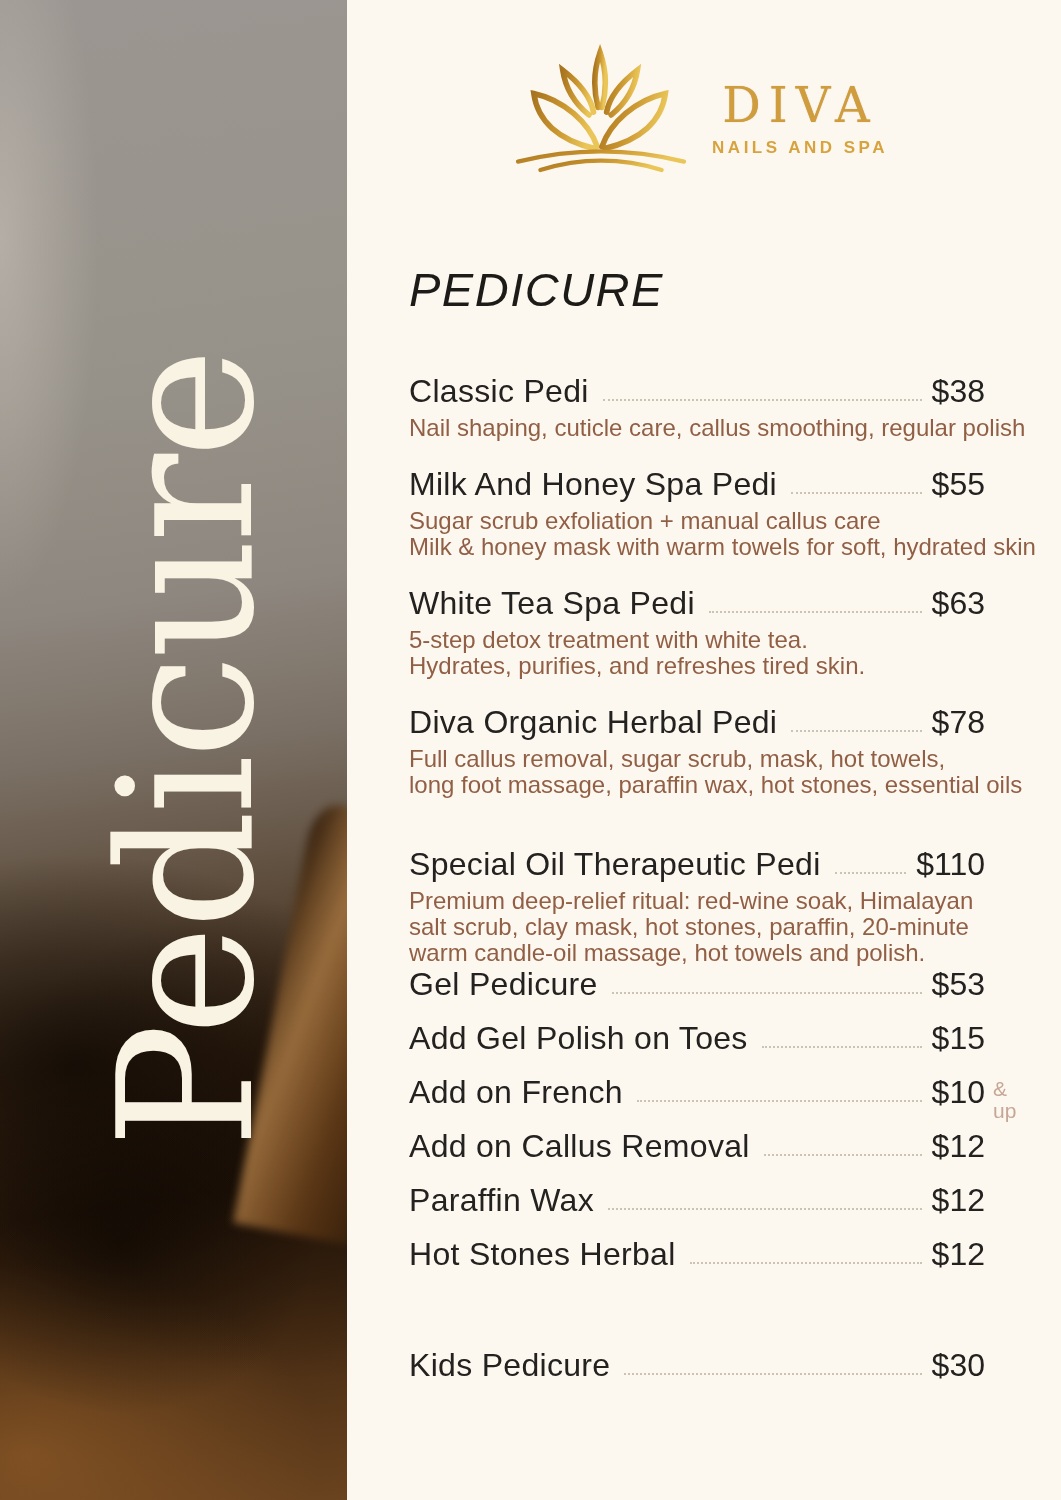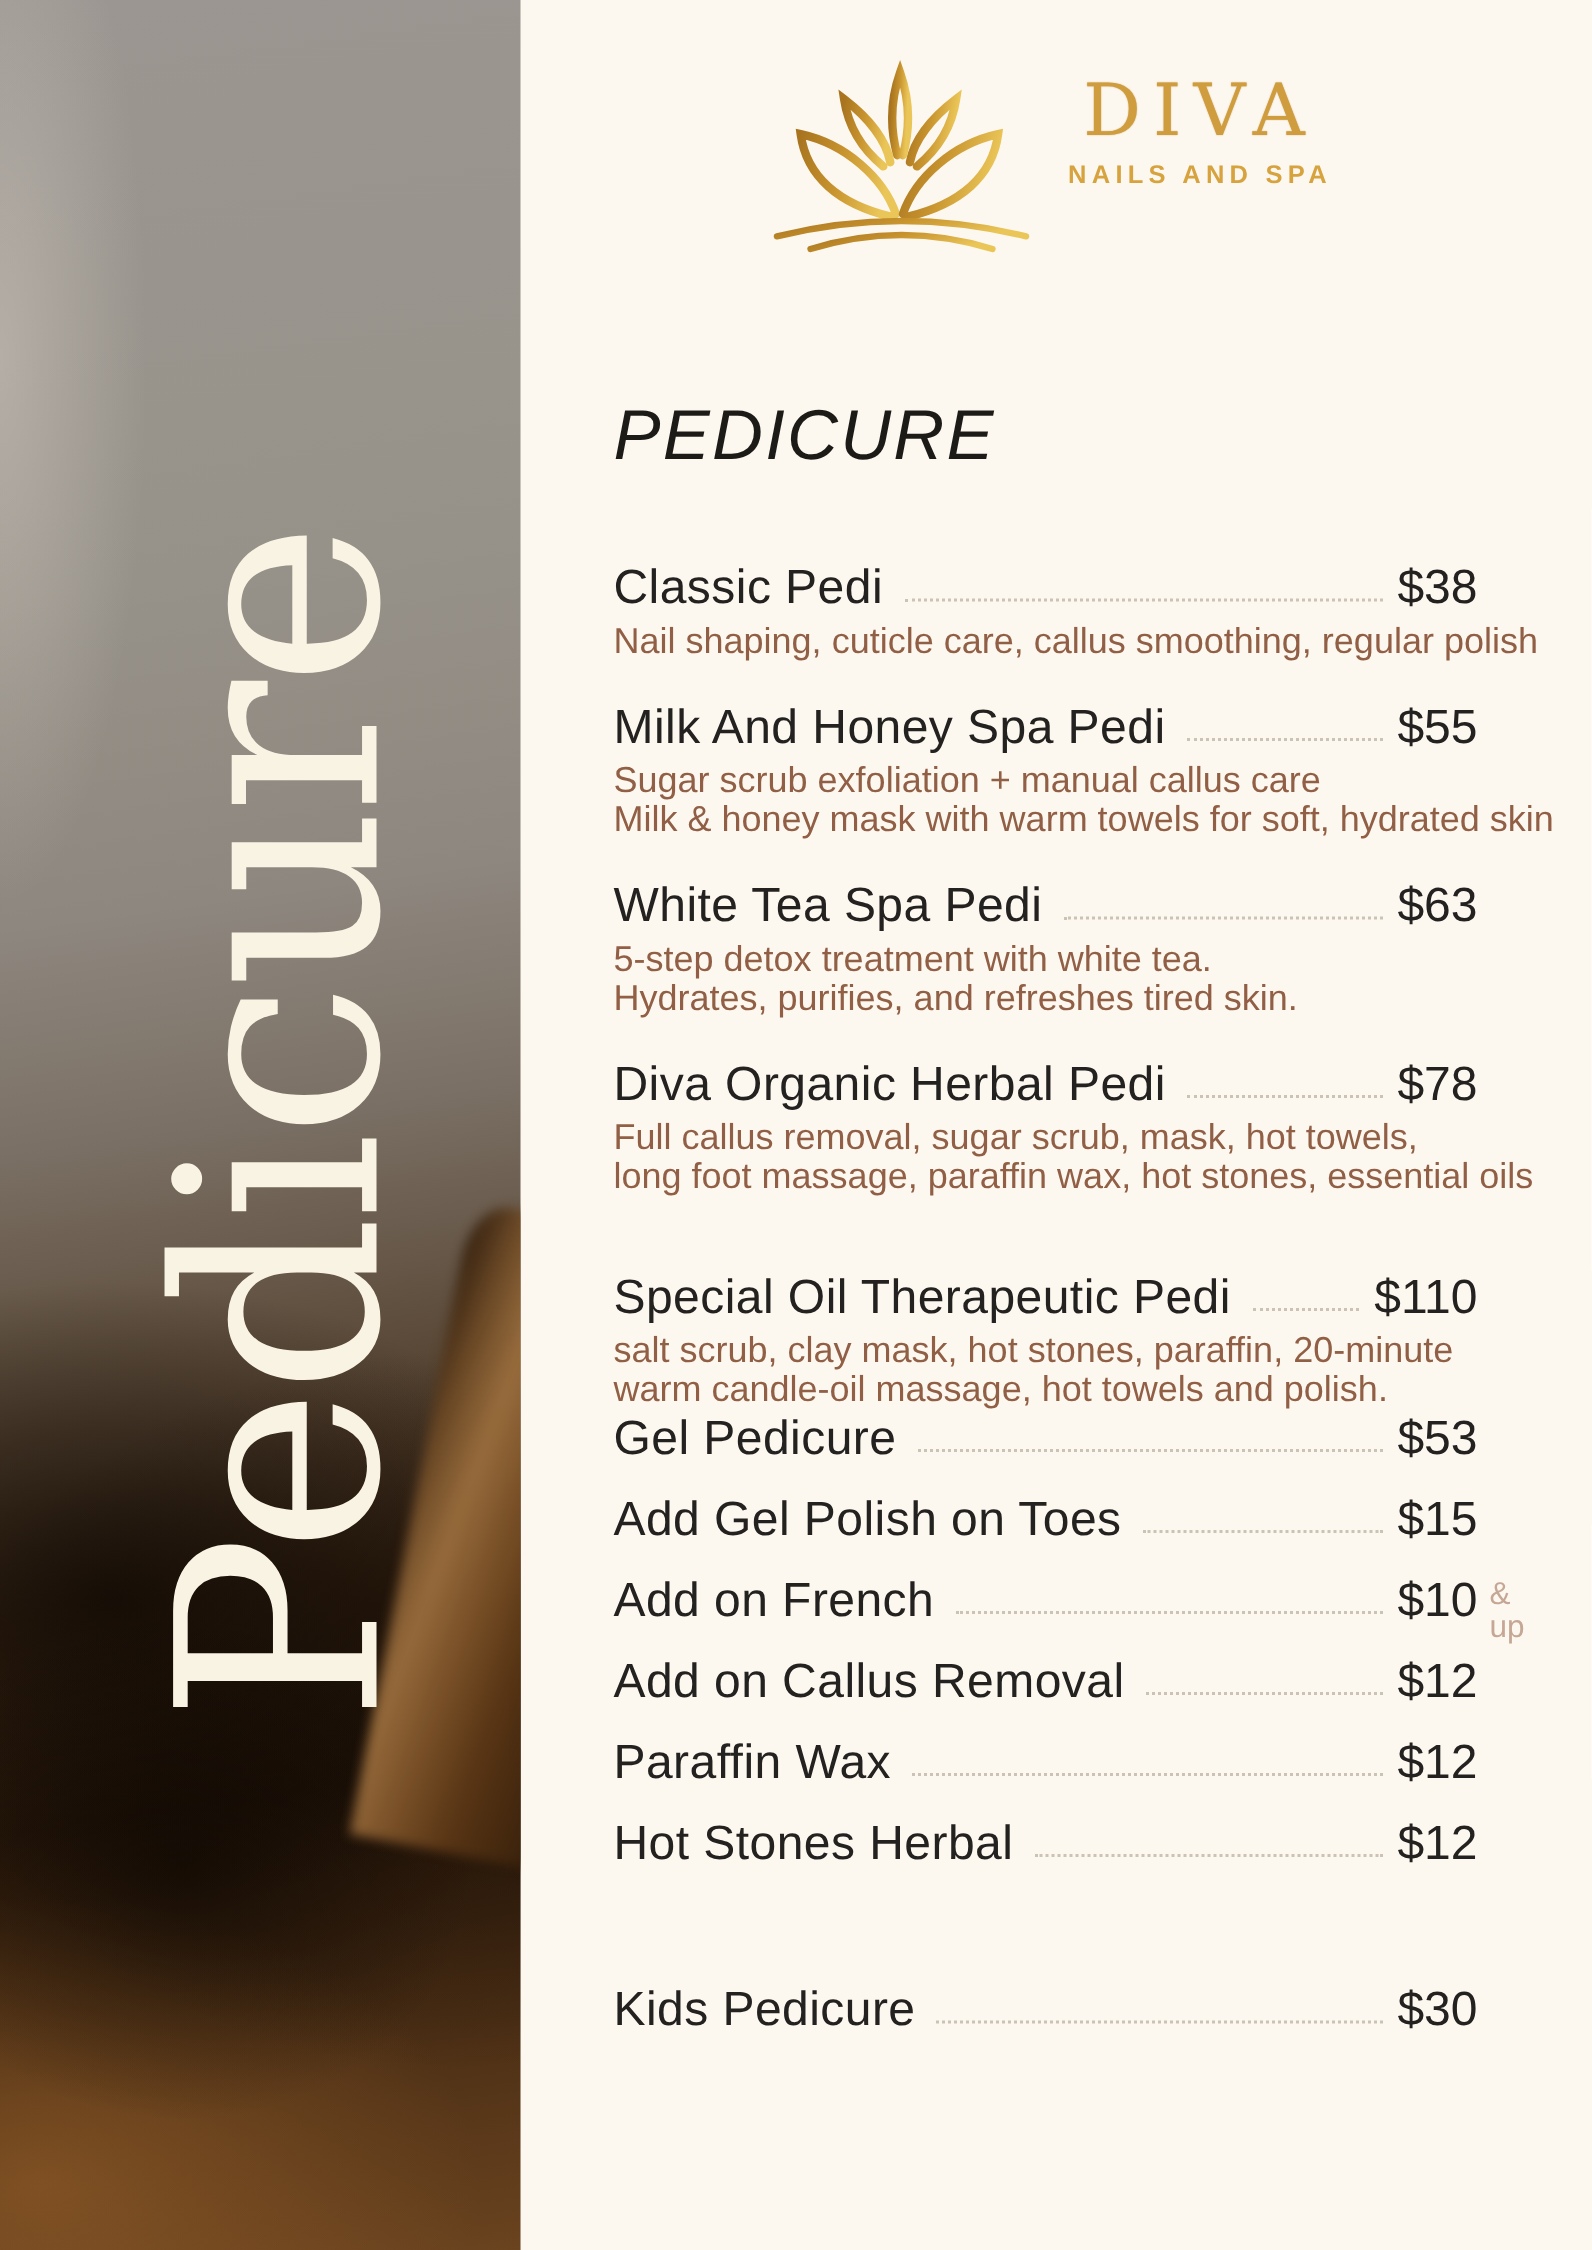--- a/index.html
+++ b/index.html
@@ -20,21 +20,21 @@
     transform:rotate(11deg);border-radius:26px 10px 0 0/40px 14px 0 0;filter:blur(4px);opacity:.95;
     background:linear-gradient(100deg,#2a1708 0%,#6d4a26 18%,#9c6f3e 34%,#7c5228 52%,#5a3615 72%,#3a220c 100%);}
   .vertical-title{position:absolute;top:50%;left:54%;transform:translate(-50%,-50%) rotate(-90deg);
     font-family:"DejaVu Serif",serif;font-size:186px;font-weight:400;letter-spacing:-4px;
     color:#f9f3e3;white-space:nowrap;line-height:1;}
 
   
   .content{position:absolute;left:347px;top:0;width:714px;height:1500px;
     box-sizing:border-box;padding:40px 76px 0 62px;}
 
-  .logo{display:flex;justify-content:center;gap:16px;height:148px;}
+  .logo{display:flex;align-items:center;justify-content:center;gap:16px;height:148px;}
   .lotus{width:190px;height:140px;flex:0 0 auto;}
   .brand-text{display:flex;flex-direction:column;align-items:center;margin-top:10px;}
   .brand-name{font-family:"DejaVu Serif",serif;font-size:48px;letter-spacing:8px;color:#cf9c3e;line-height:1;
     text-shadow:0 0 1px rgba(173,122,33,.6);}
   .brand-tagline{font-size:17px;font-weight:bold;letter-spacing:3.5px;color:#d7a33f;margin-top:9px;}
 
   .heading{margin:74px 0 0;font-size:47px;font-style:italic;font-weight:400;
     letter-spacing:1.5px;color:#1d1b18;}
 
   .items{margin-top:56px;}
@@ -145,20 +145,21 @@
         </div>
       </div>
 
       <div class="item special">
         <div class="row">
           <span class="name">Special Oil Therapeutic Pedi</span>
           <span class="leader"></span>
           <span class="price">$110</span>
         </div>
         <div class="desc">
+          <div>Premium deep-relief ritual: red-wine soak, Himalayan</div>
           <div>salt scrub, clay mask, hot stones, paraffin, 20-minute</div>
           <div>warm candle-oil massage, hot towels and polish.</div>
         </div>
       </div>
 
     </section>
 
     <section class="simple-items">
 
       <div class="row">

